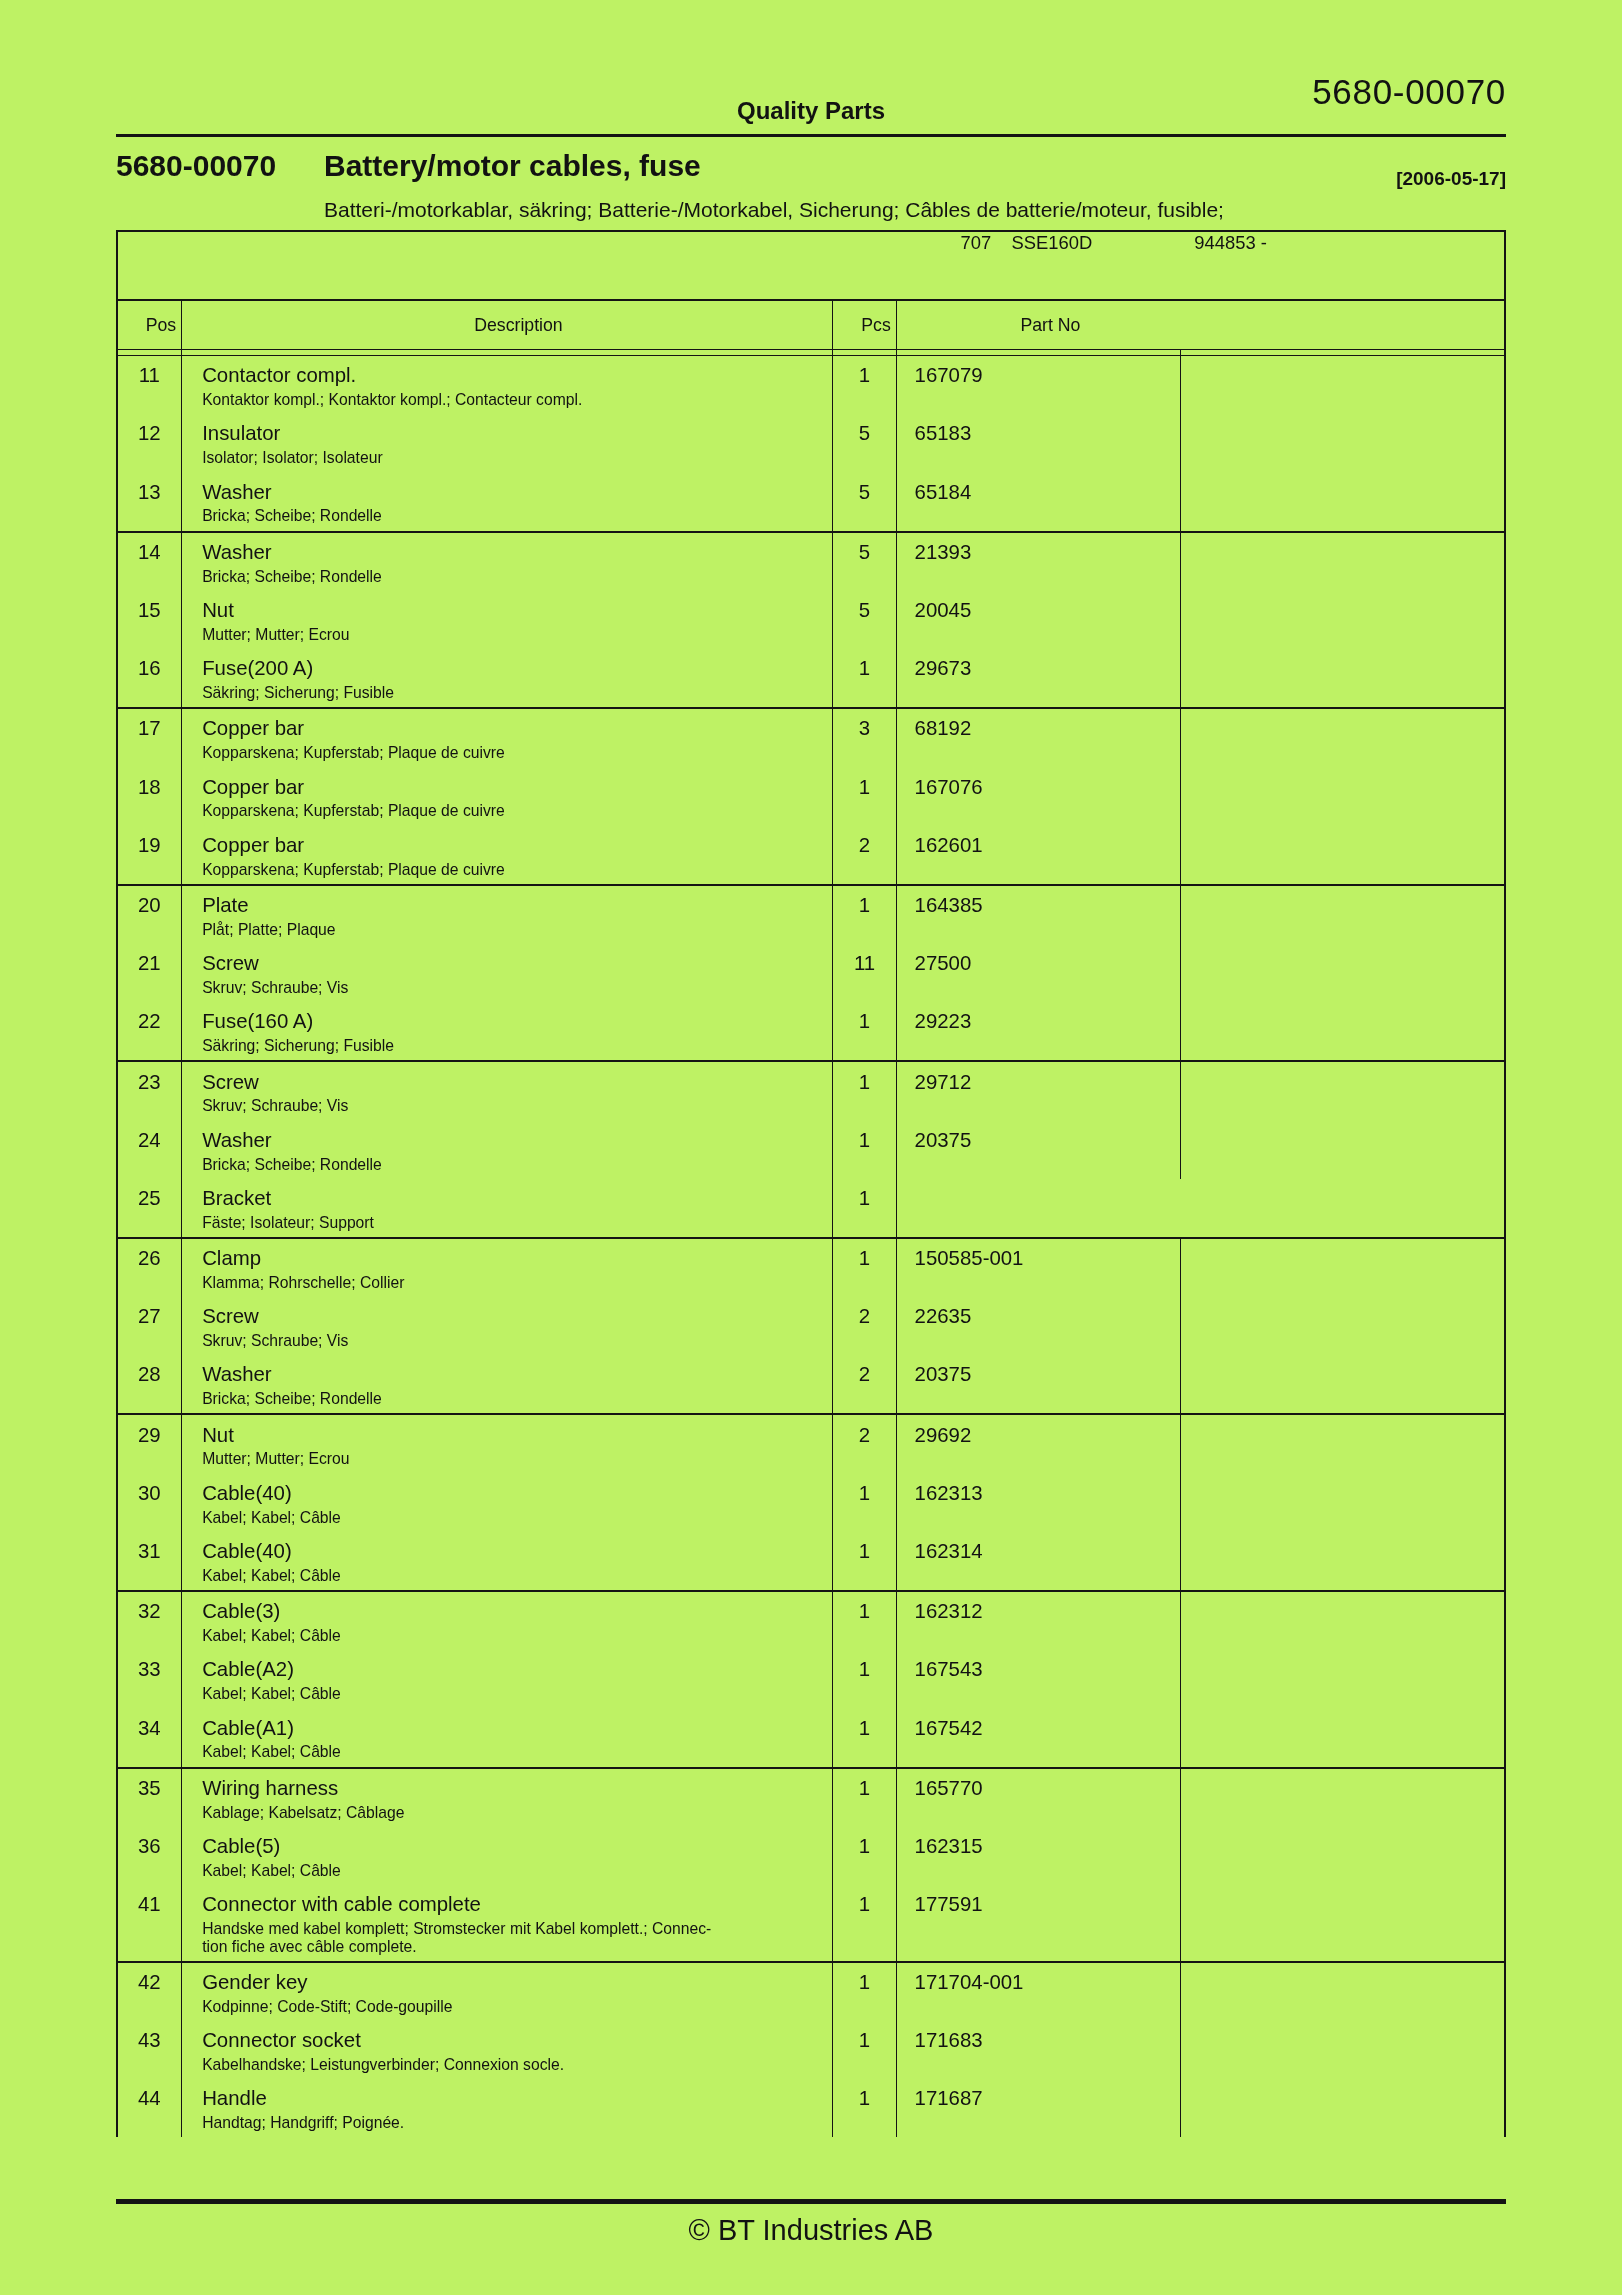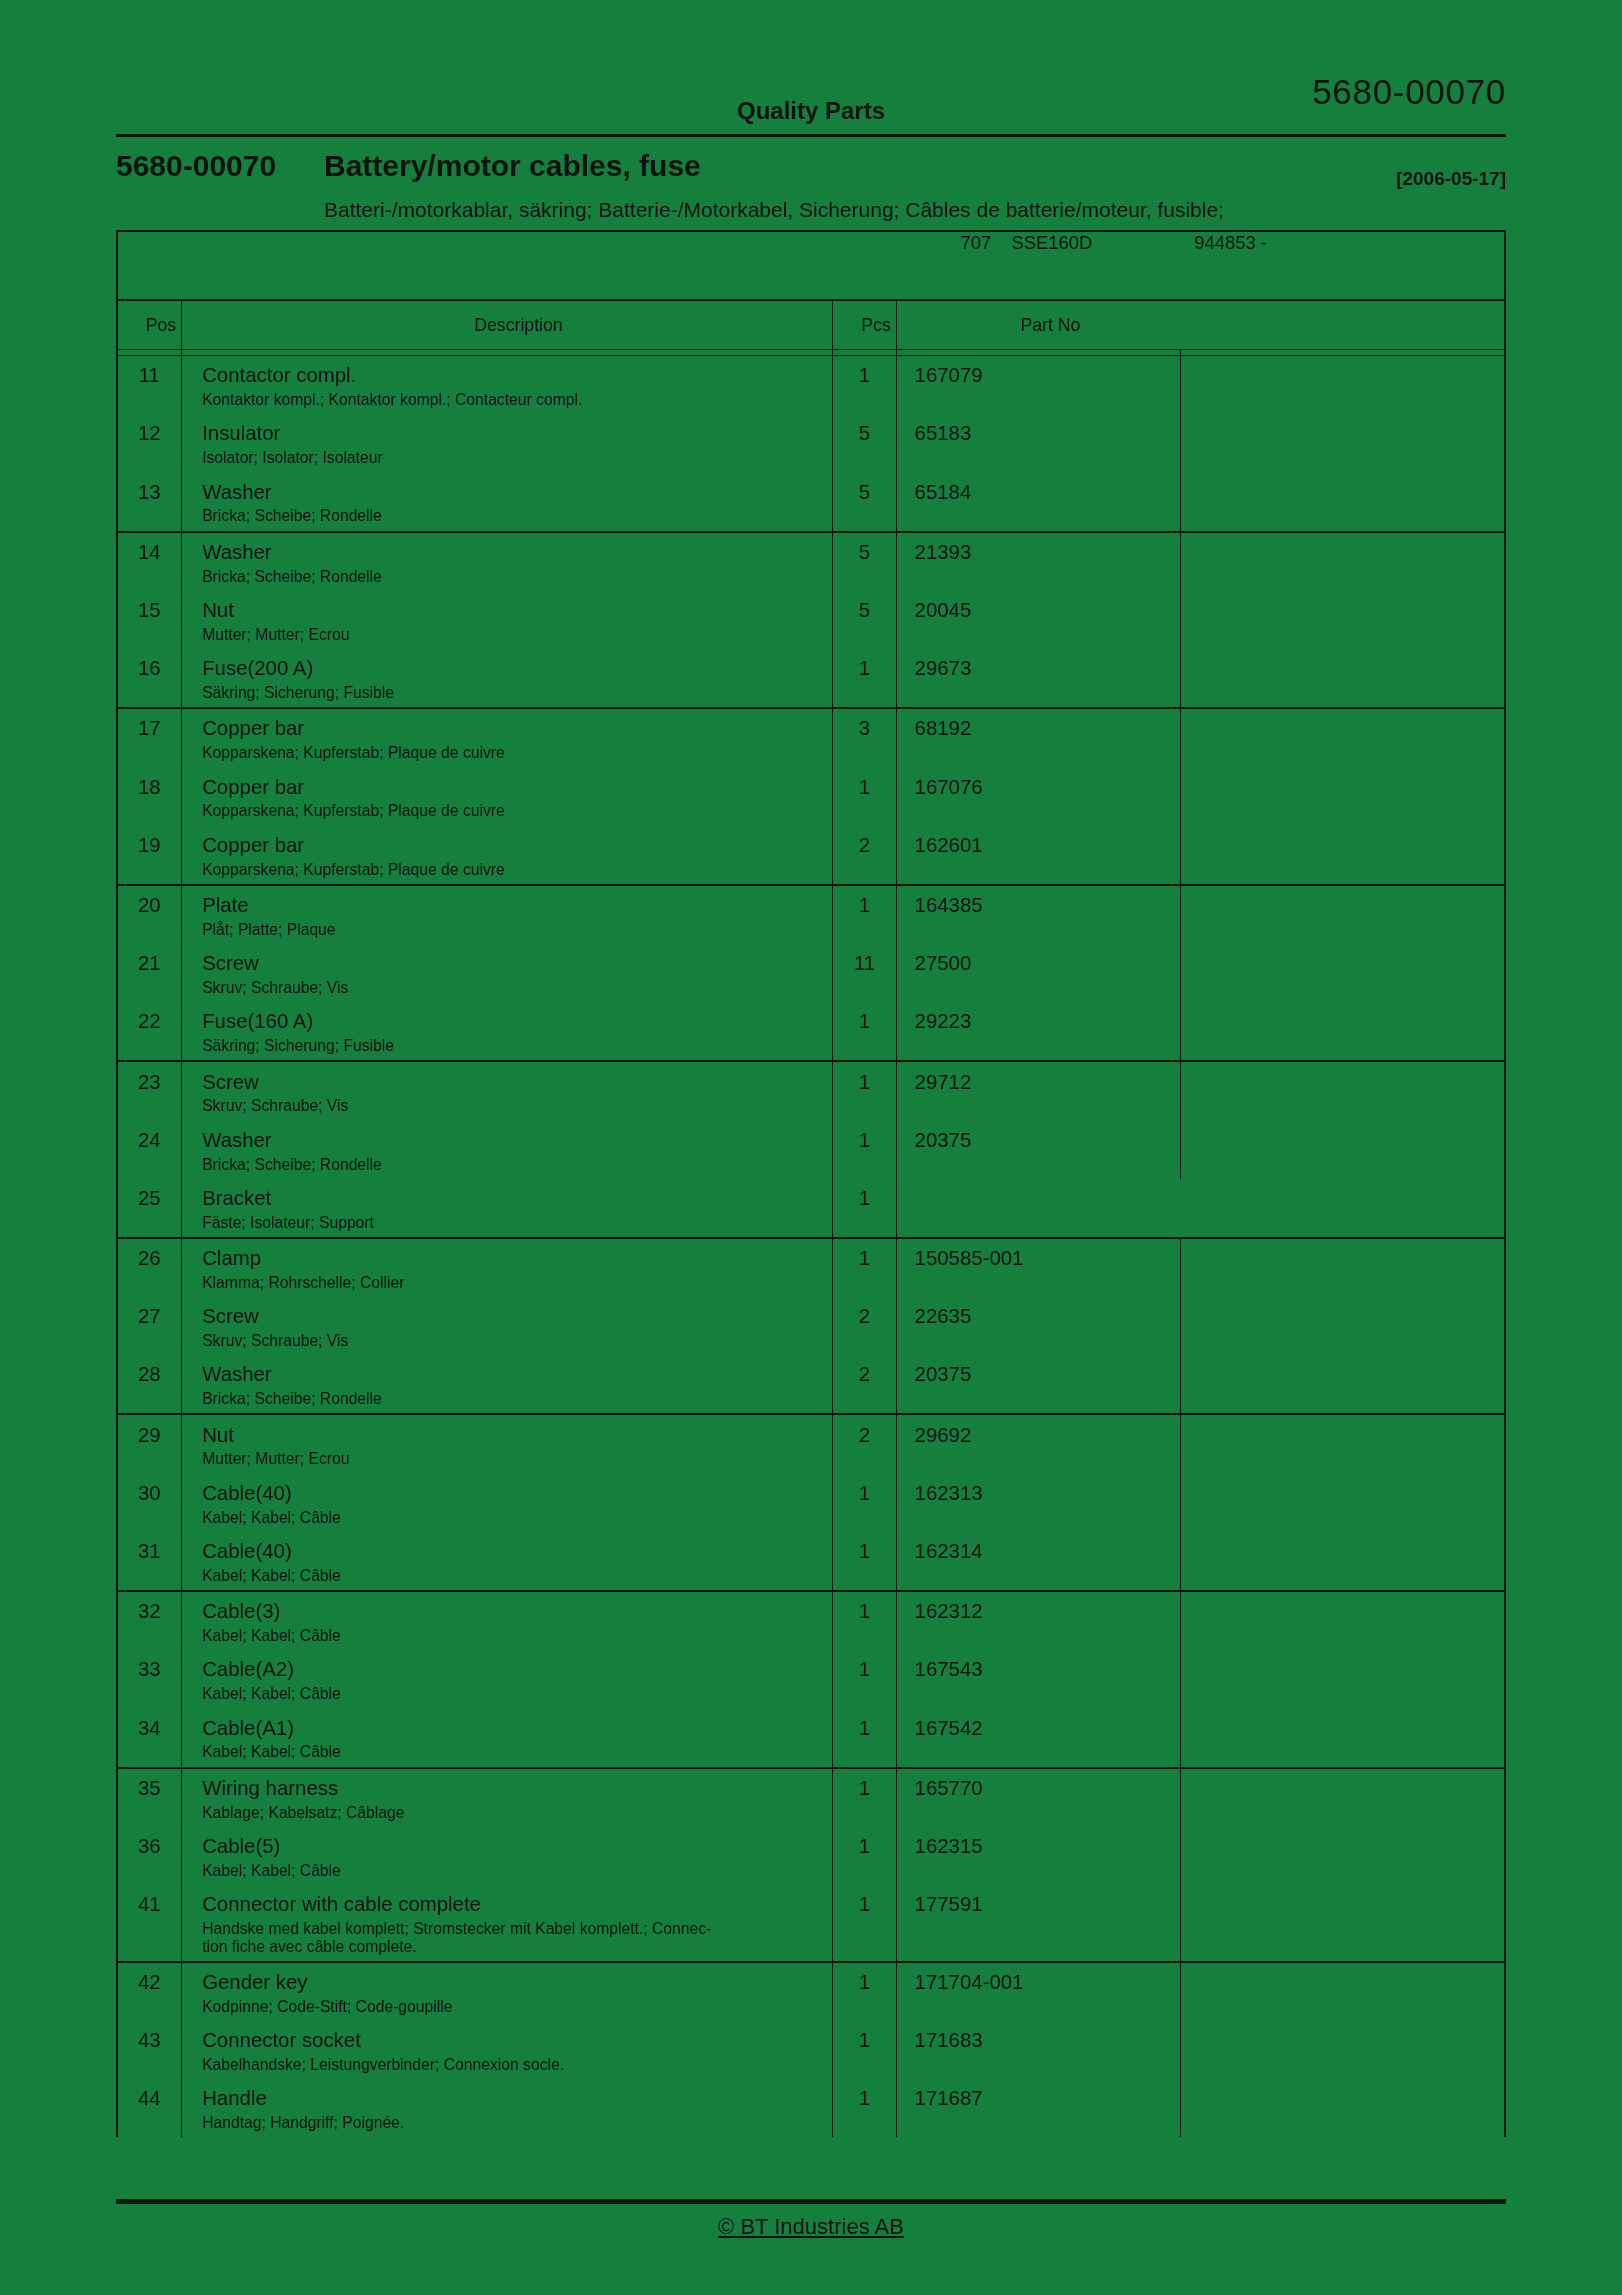--- a/index.html
+++ b/index.html
@@ -1,20 +1,20 @@
 <!DOCTYPE html>
 <html style="font-size:11px"><head>
 <meta charset="utf-8">
 <style>
   * { margin:0; padding:0; box-sizing:border-box; }
   html,body { background:#e9e9e8; }
   .page {
     position:relative;
     width:1622px; height:2295px;
-    background:#15803d;
+    background:#bef264;
     font-family:"Liberation Sans", sans-serif;
     color:#121212;
     overflow:hidden;
   }
   
   .brand {
     position:absolute; top:97px; left:116px; width:1390px;
     text-align:center; font-size:24px; font-weight:bold;
   }
   .docnum-top {
@@ -72,21 +72,21 @@
   .d-main { font-size:20.4px; line-height:22px; }
   .d-sub  { font-size:15.7px; line-height:17.7px; margin-top:4.8px; white-space:pre-line; }
 
   
   .footrule {
     position:absolute; top:2199px; left:116px; width:1390px; height:4.8px;
     background:#141414;
   }
   .foottext {
     position:absolute; top:2214px; left:116px; width:1390px;
-    text-align:center; font-size:22px;text-decoration:underline;
+    text-align:center; font-size:29px;
   }
 </style>
 </head>
 <body>
 
 <div class="page">
 
   <div class="brand">Quality Parts</div>
   <div class="docnum-top">5680-00070</div>
   <div class="toprule"></div>

